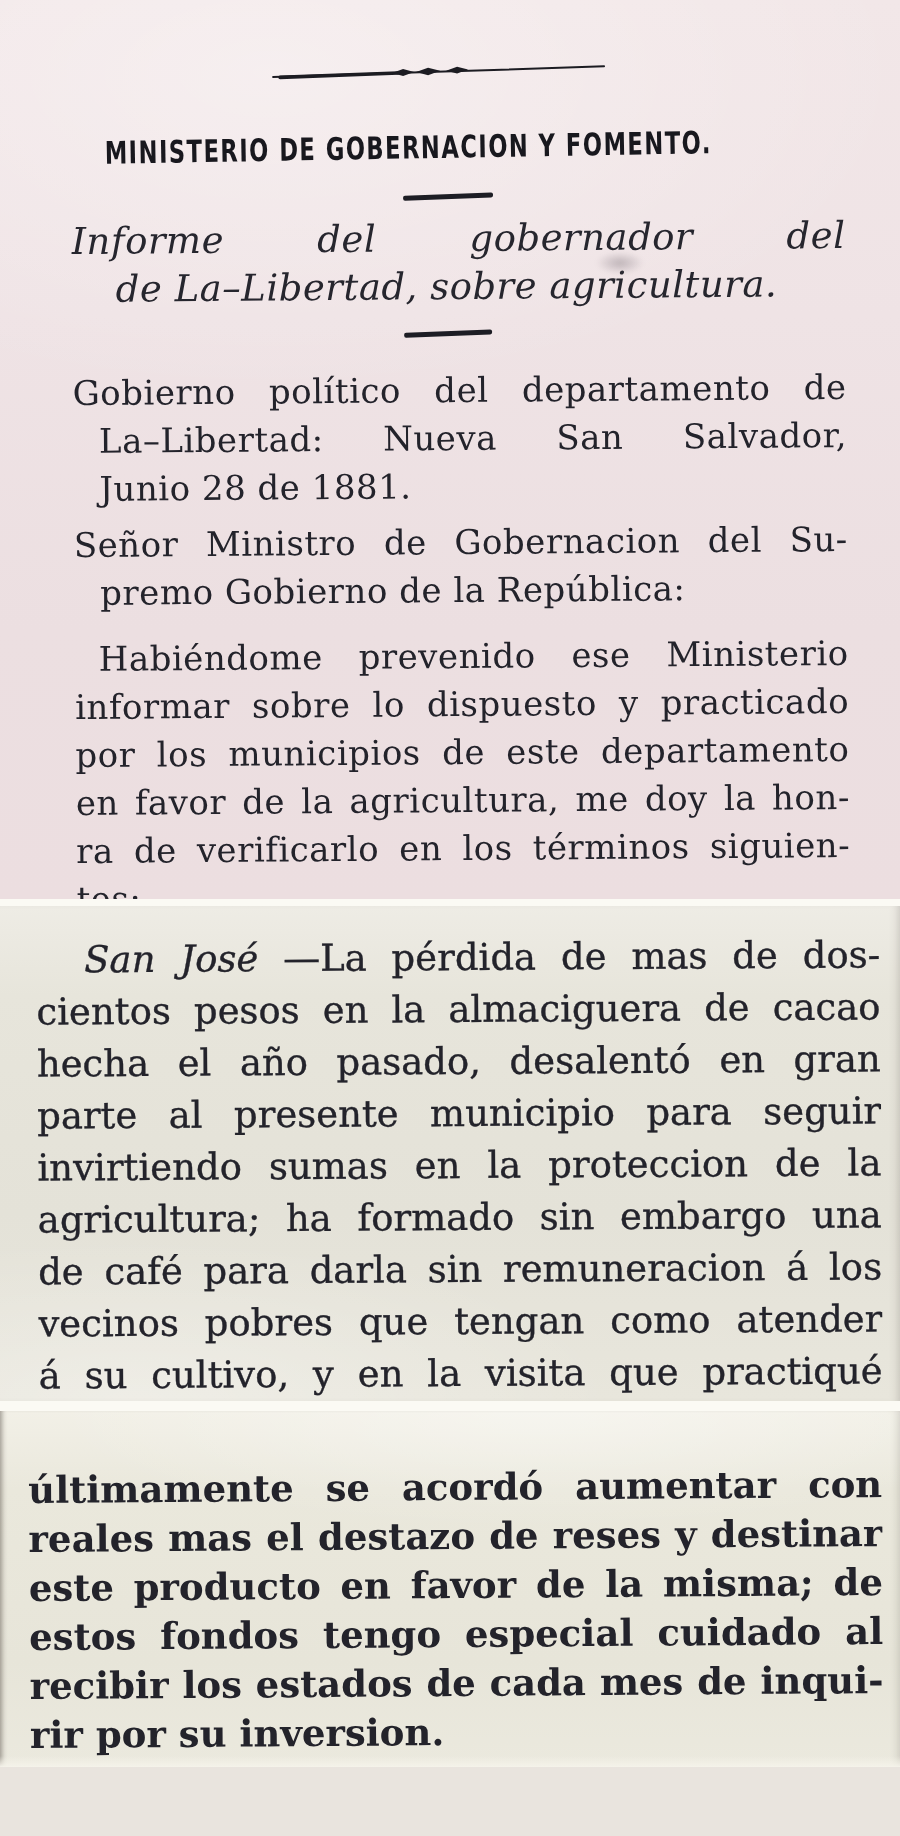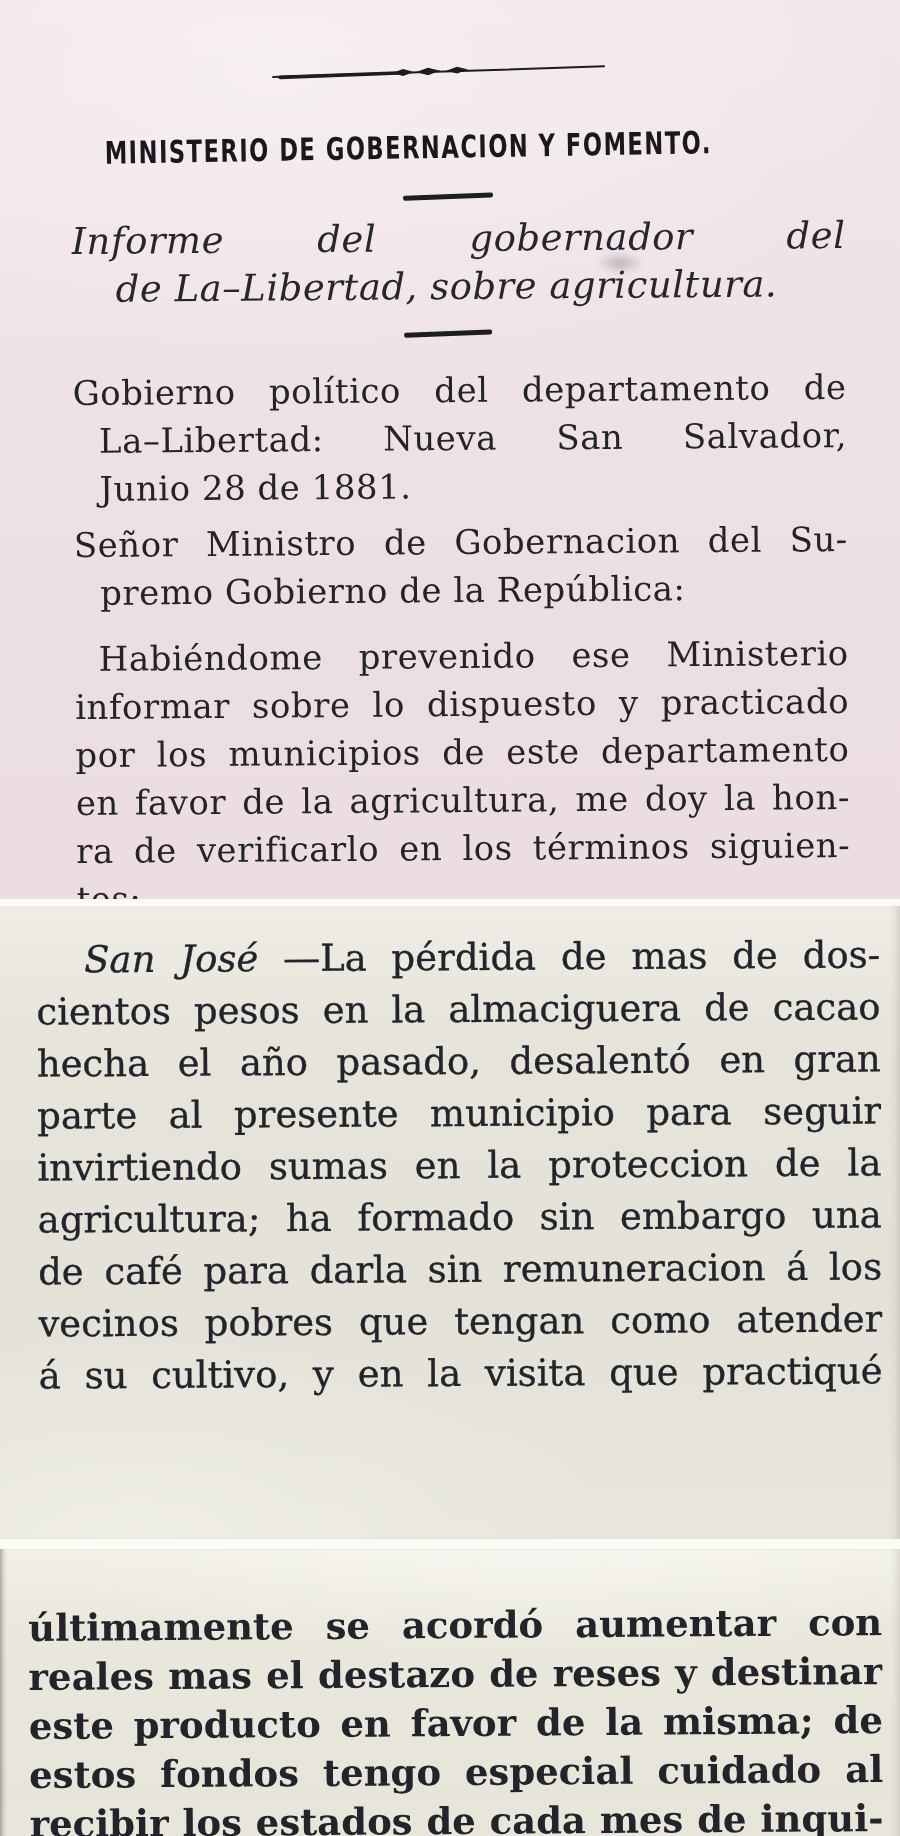--- a/index.html
+++ b/index.html
@@ -73,21 +73,21 @@
   .intro{margin-top:18px;}
 
   .smudge{
     position:absolute;left:588px;top:248px;width:64px;height:30px;
     background:radial-gradient(closest-side, rgba(110,100,108,0.38), rgba(110,100,108,0) 75%);
     filter:blur(2px);
   }
 
   
   .frag-mid{
-    height:640px;
+    height:502px;
     border-top:7px solid var(--gap-light);
     padding:26px 20px 0 36px;
     font-size:37px;
     line-height:52px;
     -webkit-text-stroke:0.35px currentColor;
     background:
       radial-gradient(90% 55% at 15% 100%, rgba(255,255,255,0.30), rgba(255,255,255,0) 60%),
       linear-gradient(180deg,#eeece5 0%,#e7e5db 18%,#e4e2d8 62%,#e8e6dc 100%);
     box-shadow:inset -8px 0 10px -7px rgba(70,65,60,0.25);
   }

